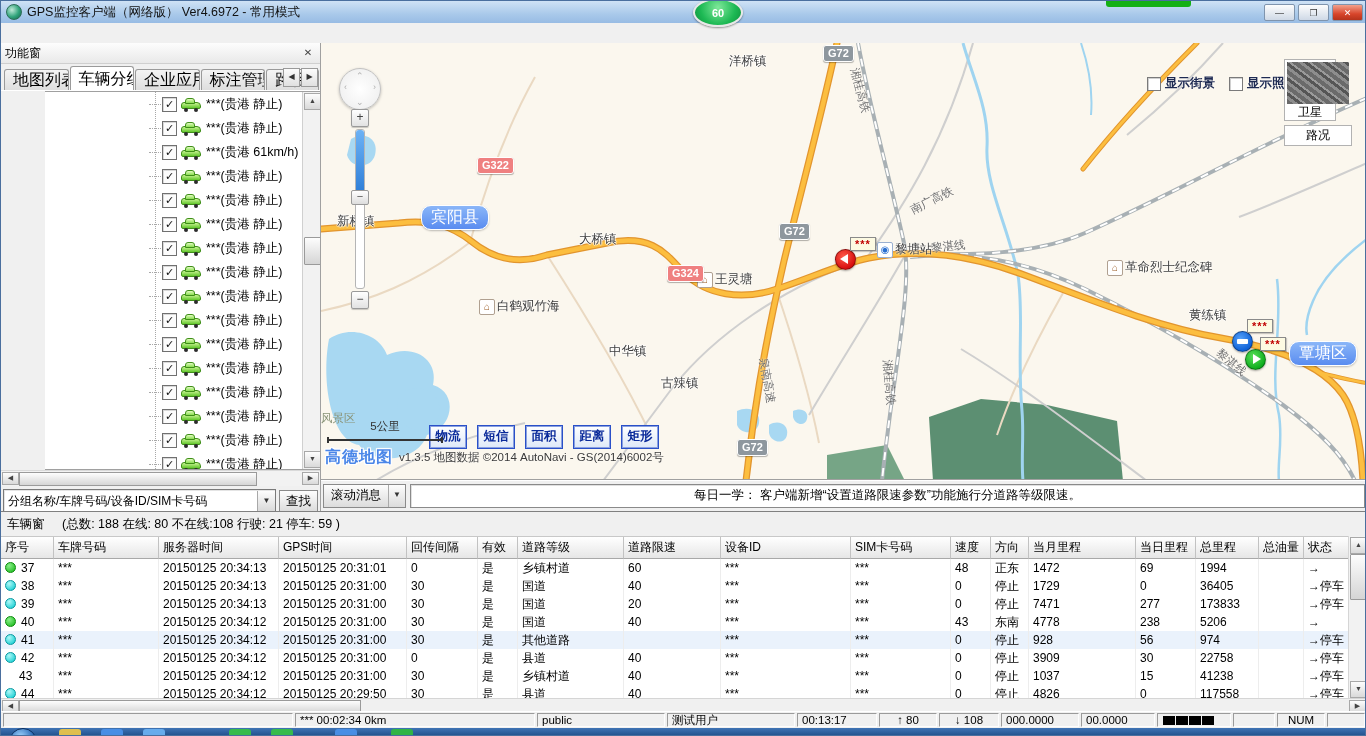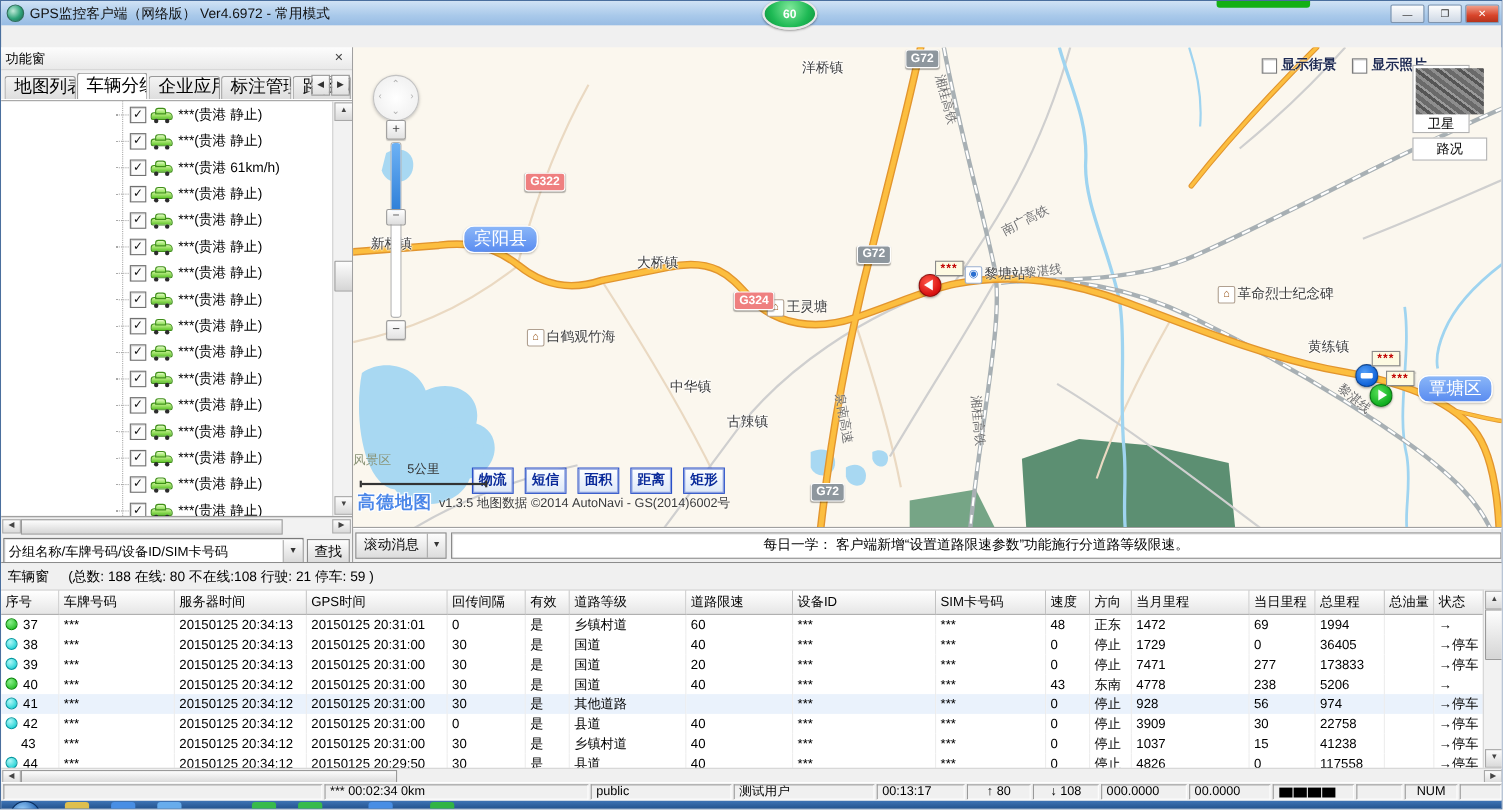--- a/index.html
+++ b/index.html
@@ -22,21 +22,21 @@
   
   .sidebar{width:320px;height:468px;background:#f0f0f0;border-right:1px solid #a0a0a0;box-sizing:border-box;position:relative;}
   .func-header{height:20px;line-height:20px;padding:0 4px;background:linear-gradient(#fdfdfd,#e9e9e9);border-bottom:1px solid #cfcfcf;display:flex;justify-content:space-between;align-items:center;}
   .func-x{width:14px;height:14px;text-align:center;line-height:13px;font-size:10px;color:#444;border:1px solid transparent;}
   .tabs{height:26px;background:#f0f0f0;display:flex;align-items:flex-end;padding-left:3px;position:relative;border-bottom:1px solid #fff;}
   .tab{height:20px;line-height:20px;padding:0 8px;border:1px solid #9a9a9a;border-bottom:none;border-radius:3px 3px 0 0;background:linear-gradient(#f4f4f4,#dedede);margin-right:1px;font-size:16px;white-space:nowrap;overflow:hidden;}
   .tab.active{height:23px;line-height:23px;background:#fff;position:relative;z-index:2;}
   .tab.clipped{max-width:44px;}
   .tab-arrows{position:absolute;right:2px;bottom:3px;display:flex;gap:1px;}
   .tab-arrow{width:15px;height:17px;border:1px solid #9a9a9a;background:linear-gradient(#fcfcfc,#e0e0e0);font-size:8px;text-align:center;line-height:16px;color:#333;}
-  .tree{position:relative;height:377px;background:#fff;border:1px solid #a0a0a0;border-left:none;border-right:none;overflow:hidden;}
+  .tree{position:relative;height:377px;background:#fff;border:1px solid #a0a0a0;border-left:none;border-right:none;overflow:hidden;margin-left:44px;}
   .tree::before{content:"";position:absolute;left:110px;top:0;bottom:0;border-left:1px dotted #a8a8a8;}
   .tree-row{height:24px;display:flex;align-items:center;padding-left:104px;position:relative;}
   .tree-row::before{content:"";position:absolute;left:104px;top:12px;width:12px;border-top:1px dotted #a8a8a8;}
   .cb{width:13px;height:13px;margin-left:13px;border:1px solid #707070;background:#fcfcfc;box-shadow:inset 1px 1px 0 #d8d8d8;font-size:11px;line-height:12px;text-align:center;font-weight:bold;color:#111;}
   .cb::after{content:"✓";}
   .car{position:relative;width:20px;height:13px;margin:0 5px 0 4px;}
   .car::before{content:"";position:absolute;left:0;right:0;top:4px;height:7px;background:linear-gradient(#c8f492,#62c62c);border:1px solid #3f8f18;border-radius:3px 4px 2px 2px;box-sizing:border-box;}
   .car::after{content:"";position:absolute;left:4px;top:0;width:10px;height:6px;background:linear-gradient(#e2fcc0,#8ade52);border:1px solid #3f8f18;border-radius:3px 3px 0 0;box-sizing:border-box;}
   .car i{position:absolute;bottom:-1px;left:3px;width:4px;height:4px;background:#2c2c2c;border-radius:50%;box-shadow:10px 0 0 #2c2c2c;}
   .tree-label{font-size:12.5px;white-space:nowrap;}
@@ -74,21 +74,21 @@
   .mk-green .glyph{position:absolute;left:7px;top:4px;width:0;height:0;border:5.5px solid transparent;border-left:8px solid #fff;border-right:none;}
   .mk-blue .glyph{position:absolute;left:4px;top:7px;width:11px;height:4.5px;background:#fff;border-radius:1px;}
   .mk-note{position:absolute;left:15px;top:-12px;background:#fdfae2;border:1px solid #8a8a8a;padding:0 4px;color:#c00000;font-weight:bold;font-size:11px;letter-spacing:1px;box-shadow:1px 1px 1px rgba(0,0,0,.2);}
   .pan-ctl{position:absolute;left:18px;top:25px;width:40px;height:40px;border-radius:50%;background:radial-gradient(#ffffff,#ececec);border:1px solid #c2c2c2;box-shadow:0 1px 3px rgba(0,0,0,.25);color:#b0b0b0;}
   .pan-ctl span{position:absolute;font-size:9px;}
   .zoomer{position:absolute;left:30px;top:66px;width:18px;}
   .zoom-btn{width:16px;height:16px;border:1px solid #9a9a9a;background:linear-gradient(#fff,#e2e2e2);border-radius:2px;text-align:center;line-height:14px;font-size:12px;color:#444;box-shadow:0 1px 1px rgba(0,0,0,.2);}
   .zoom-track{position:relative;width:8px;margin:2px auto;height:158px;background:#fff;border:1px solid #b5b5b5;border-radius:3px;}
   .zoom-fill{position:absolute;left:0;top:0;width:100%;height:62px;background:linear-gradient(#6db2f5,#2f7fd8);border-radius:3px 3px 0 0;}
   .zoom-thumb{position:absolute;left:-5px;top:60px;width:16px;height:13px;border:1px solid #9a9a9a;background:linear-gradient(#fff,#ddd);border-radius:2px;text-align:center;line-height:10px;font-size:11px;color:#555;}
-  .map-check-row{position:absolute;top:8px;left:826px;display:flex;gap:14px;align-items:flex-start;}
+  .map-check-row{position:absolute;top:32px;left:826px;display:flex;gap:14px;align-items:flex-start;}
   .map-check{display:flex;align-items:center;gap:4px;font-weight:bold;color:#1e2a52;font-size:12.5px;text-shadow:0 0 2px #fff;}
   .map-check i{width:12px;height:12px;background:#fff;border:1px solid #7a7a7a;box-shadow:inset 1px 1px 0 #d0d0d0;}
   .sat-box{position:absolute;left:963px;top:16px;width:52px;height:62px;background:#fff;border:1px solid #b2b2b2;box-sizing:border-box;padding:2px;text-align:center;}
   .sat-img{width:62px;height:42px;background:repeating-linear-gradient(37deg,#6a6a6a 0 4px,#8d8d8d 4px 7px,#555 7px 10px,#9a9a9a 10px 12px);}
   .sat-label{font-size:12px;line-height:16px;}
   .traffic-btn{position:absolute;left:963px;top:82px;width:68px;height:21px;background:#fff;border:1px solid #b2b2b2;box-sizing:border-box;text-align:center;line-height:19px;font-size:12px;}
   .map-tools{position:absolute;left:108px;top:382px;display:flex;gap:10px;}
   .map-tool{width:36px;height:22px;background:linear-gradient(#feffff,#dde8f8);border:1px solid #2a50c8;box-shadow:0 0 0 1px #8aa0e0 inset;color:#0a2a9a;font-size:12.5px;text-align:center;line-height:20px;font-weight:bold;}
   .scalebar{position:absolute;left:6px;top:376px;width:116px;color:#333;font-size:11.5px;}
   .scale-line{margin-top:3px;height:6px;border-left:2px solid #333;border-right:2px solid #333;position:relative;}

